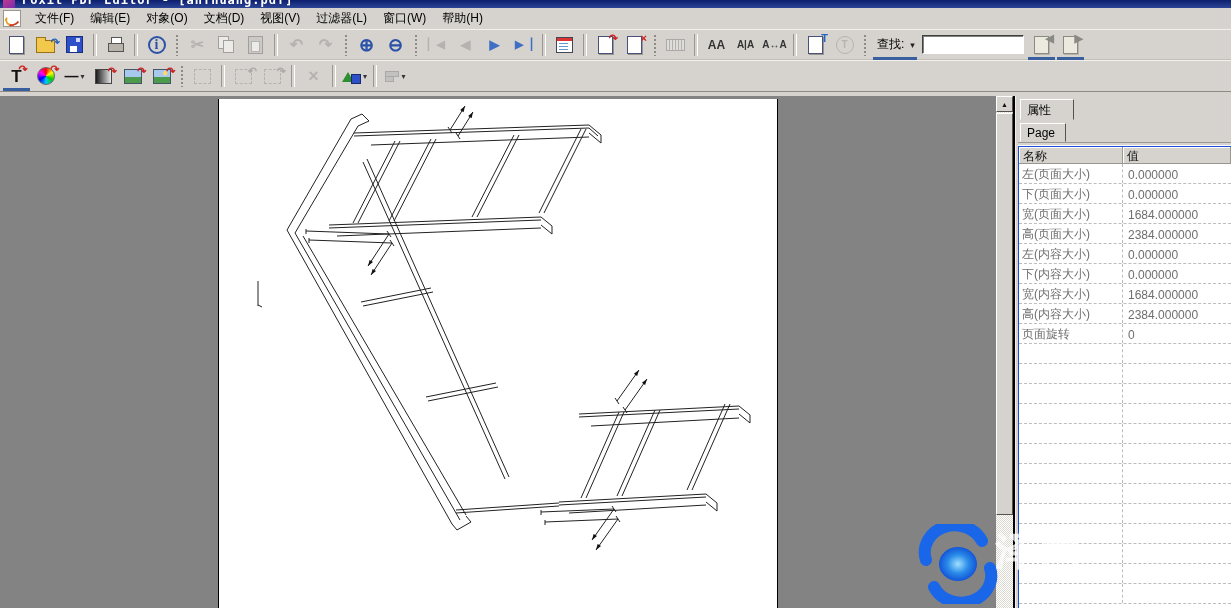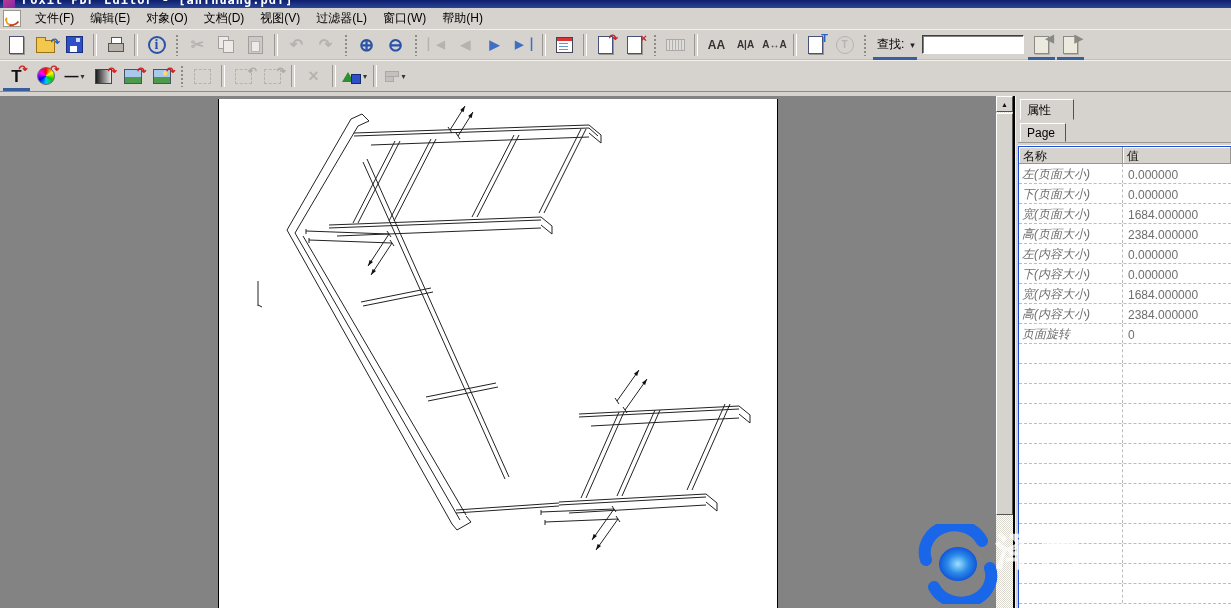--- a/index.html
+++ b/index.html
@@ -97,21 +97,21 @@
   .tab-props{left:4px;top:3px;width:54px;height:21px;}
   .tab-page{left:4px;top:27px;width:46px;height:19px;}
   .pline{position:absolute;left:2px;right:1px;top:46px;height:2px;border-top:1px solid #9a9690;border-bottom:1px solid #fff;}
   .grid{position:absolute;left:2px;top:50px;right:0;bottom:0;background:#fff;border:1px solid #1d4ed8;overflow:hidden;}
   .ghead{display:flex;}
   .hc{height:17px;background:#d6d3ce;border-right:1px solid #9a9690;border-bottom:1px solid #9a9690;
     box-shadow:inset 1px 1px 0 #fff;font-size:12px;color:#111;padding:1px 4px;box-sizing:border-box;}
   .hc.n{width:104px;flex:0 0 auto;} .hc.v{flex:1;}
   .prow{display:flex;height:20px;border-bottom:1px dashed #bdbdbd;color:#6e6e6e;font-size:12px;box-sizing:border-box;}
   .cn{width:104px;flex:0 0 auto;border-right:1px dashed #bdbdbd;padding:2px 3px;box-sizing:border-box;
-    white-space:nowrap;overflow:hidden;font-style:italic;}
+    white-space:nowrap;overflow:hidden;}
   .cv{flex:1;padding:4px 5px;box-sizing:border-box;white-space:nowrap;overflow:hidden;}
   
   .wm-logo{position:absolute;left:912px;top:524px;z-index:40;pointer-events:none;}
   .wm-text{position:absolute;left:996px;top:526px;z-index:41;pointer-events:none;
     font-size:38px;font-weight:bold;letter-spacing:8px;color:rgba(255,255,255,.30);
     -webkit-text-stroke:1px rgba(255,255,255,.65);white-space:nowrap;}
   svg.drawing{position:absolute;left:0;top:0;}
 </style>
 </head>
 <body>

